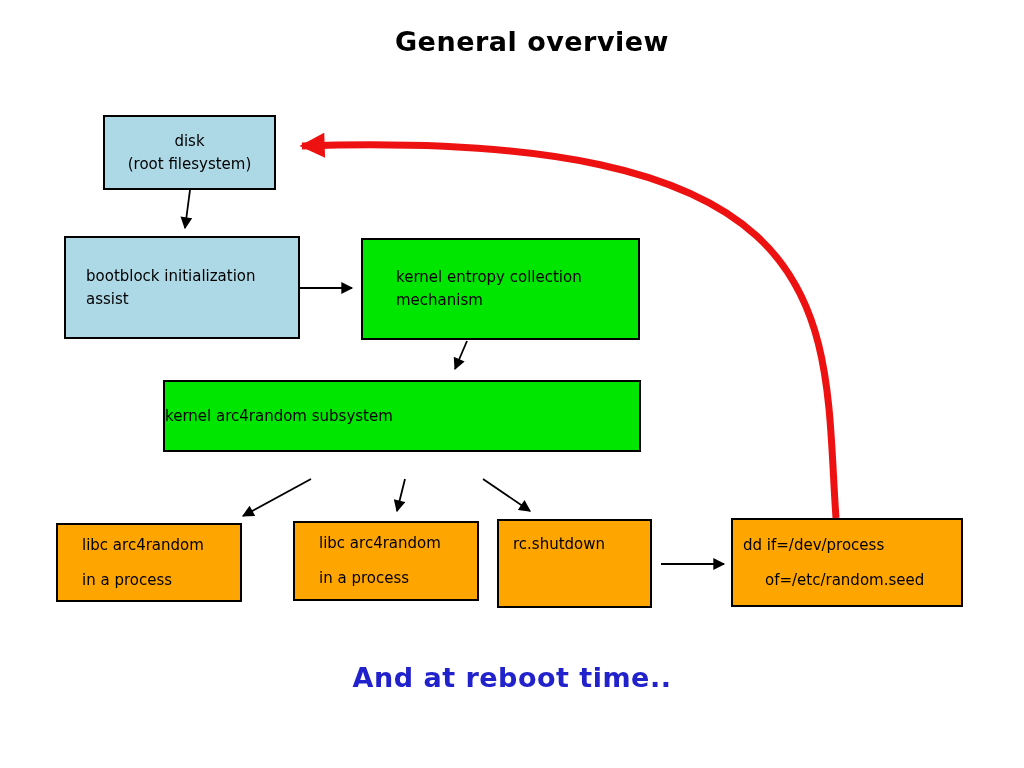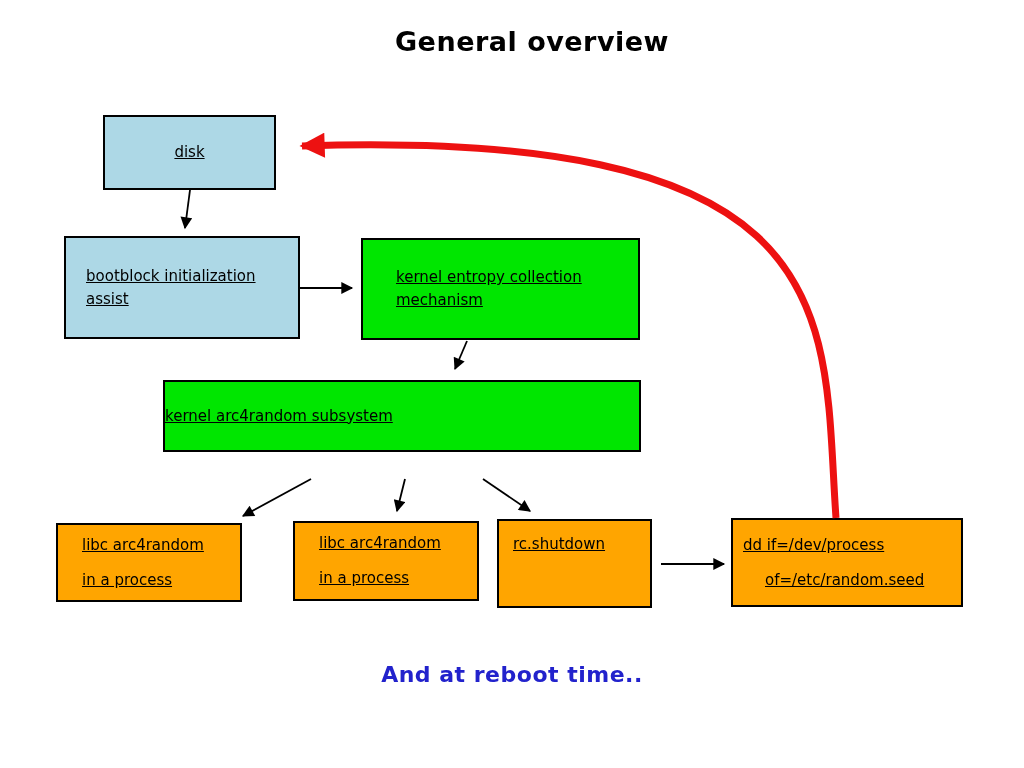--- a/index.html
+++ b/index.html
@@ -20,36 +20,35 @@
     font-weight: bold;
     letter-spacing: 0.5px;
     color: #000000;
     padding-left: 20px;
   }
   .note {
     position: absolute;
     left: 0; top: 662px;
     width: 1024px;
     text-align: center;
-    font-size: 22px;
+    font-size: 27px;
     font-weight: bold;
     letter-spacing: 0.5px;
     color: #2222cc;
   }
   .box {
     position: absolute;
     box-sizing: border-box;
     border: 2px solid #000000;
     font-size: 15px;
     line-height: 23px;
     color: #000000;
     display: flex;
     flex-direction: column;
     justify-content: center;
-    text-decoration: underline;
   }
   .box span { display: block; }
   .blue   { background: #add8e6; }
   .green  { background: #00e600; }
   .orange { background: #ffa500; gap: 12px; }
 
   #box-disk      { left: 103px; top: 115px; width: 173px; height:  75px; text-align: center; }
   #box-bootblock { left:  64px; top: 236px; width: 236px; height: 103px; padding-left: 20px; }
   #box-entropy   { left: 361px; top: 238px; width: 279px; height: 102px; padding-left: 33px; }
   #box-subsystem { left: 163px; top: 380px; width: 478px; height:  72px; }
@@ -67,20 +66,21 @@
 </style>
 </head>
 <body>
 
 <div id="stage">
 
   <div class="title">General overview</div>
 
   <div id="box-disk" class="box blue">
     <span>disk</span>
+    <span>(root filesystem)</span>
   </div>
 
   <div id="box-entropy" class="box green">
     <span>kernel entropy collection</span>
     <span>mechanism</span>
   </div>
 
   <div id="box-bootblock" class="box blue">
     <span>bootblock initialization</span>
     <span>assist</span>

